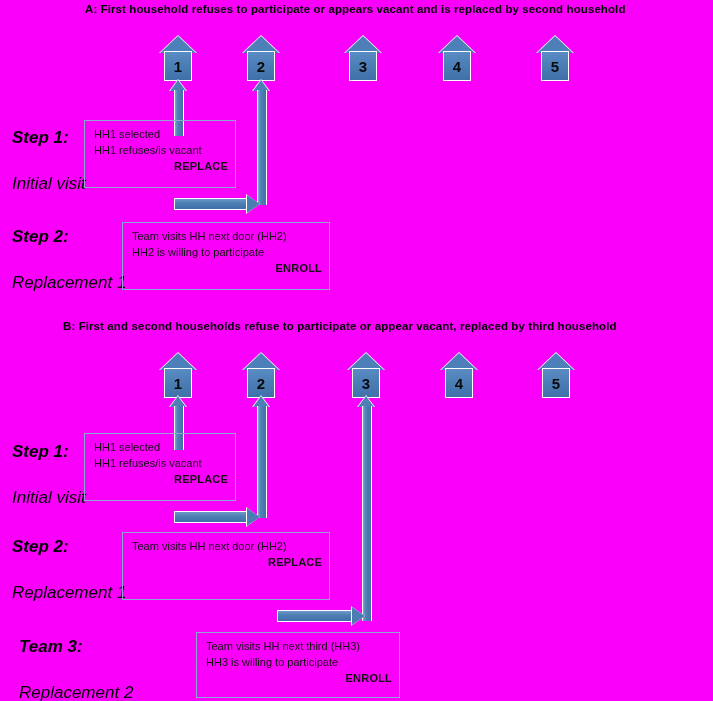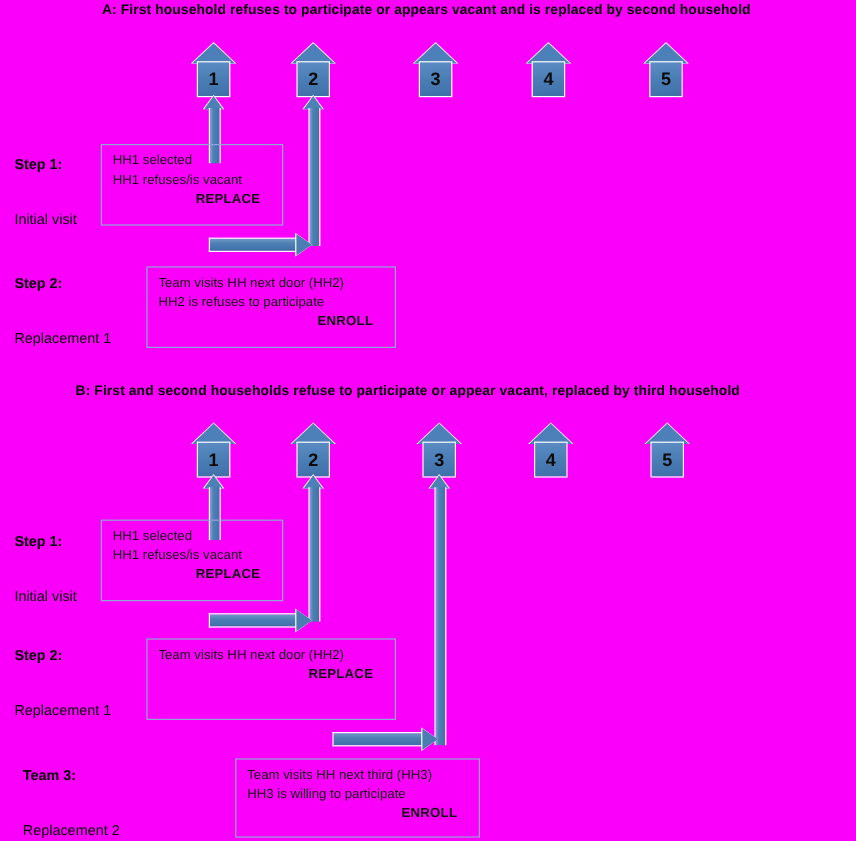--- a/index.html
+++ b/index.html
@@ -141,41 +141,42 @@
     top: -1px;
     width: 0;
     height: 0;
     border-top: 10px solid transparent;
     border-bottom: 10px solid transparent;
     border-left: 14px solid #ffffff;
   }
   
   .step-label {
     position: absolute;
-    font-size: 12px;
+    font-size: 17px;
     color: #000000;
     line-height: 15px;
     white-space: nowrap;
+    font-style: italic;
   }
   .step-label .ttl {
     font-weight: bold;
     display: block;
   }
   .step-label .sub {
     font-weight: normal;
     display: block;
     margin-top: 31px;
   }
   
   .textbox {
     position: absolute;
     border: 1px solid #8FA6D4;
     box-sizing: border-box;
     background: transparent;
-    padding: 5px 18px 4px 9px;
+    padding: 5px 7px 4px 9px;
   }
   .textbox .ln {
     display: block;
     font-size: 11px;
     color: #111111;
     line-height: 16px;
     white-space: nowrap;
   }
   .textbox .ln.strong {
     font-weight: bold;
@@ -253,21 +254,21 @@
     <span class="sub">Replacement 1</span>
   </div>
 
   <div class="textbox" style="left:84px; top:120px; width:152px; height:68px;">
     <span class="ln">HH1 selected</span>
     <span class="ln">HH1 refuses/is vacant</span>
     <span class="ln strong">REPLACE</span>
   </div>
   <div class="textbox" style="left:122px; top:222px; width:208px; height:68px;">
     <span class="ln">Team visits HH next door (HH2)</span>
-    <span class="ln">HH2 is refuses to participate</span>
+    <span class="ln">HH2 is willing to participate</span>
     <span class="ln strong">ENROLL</span>
   </div>
 
   <div class="panel-title" style="left:63px; top:320px;">B: First and second households refuse to participate or appear vacant, replaced by third household</div>
 
   <div class="house" style="left:160px; top:353px;">
     <span class="roof-outline"></span>
     <span class="roof"></span>
     <span class="body">
       <span class="num">1</span>

